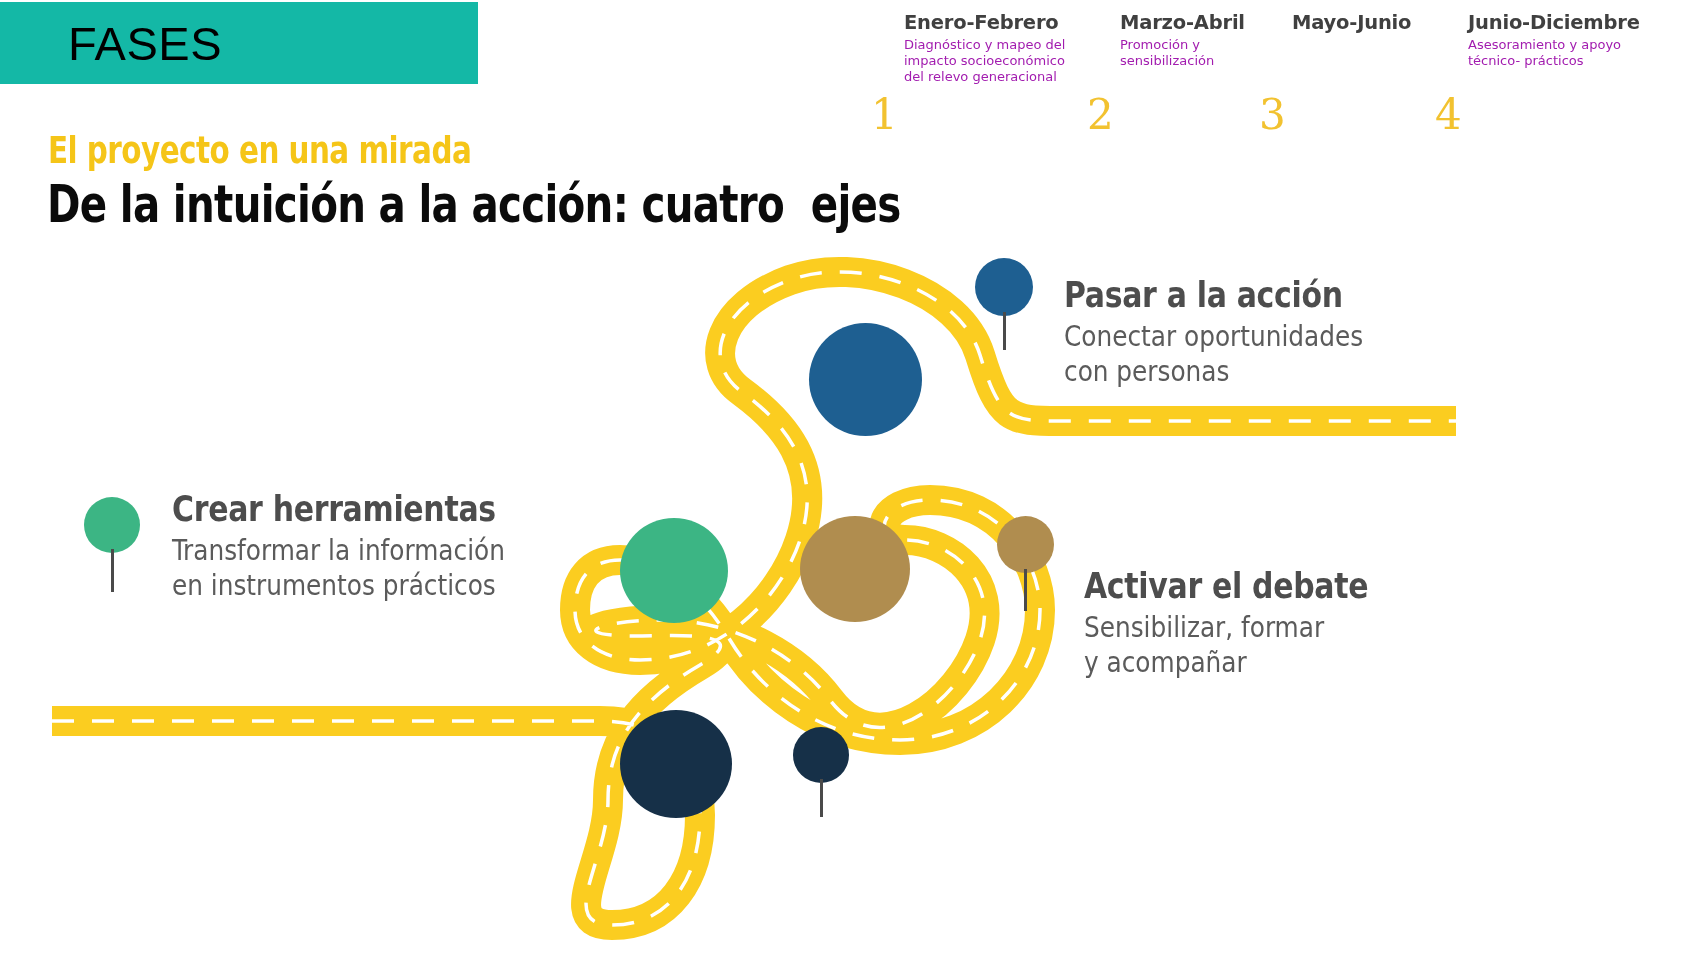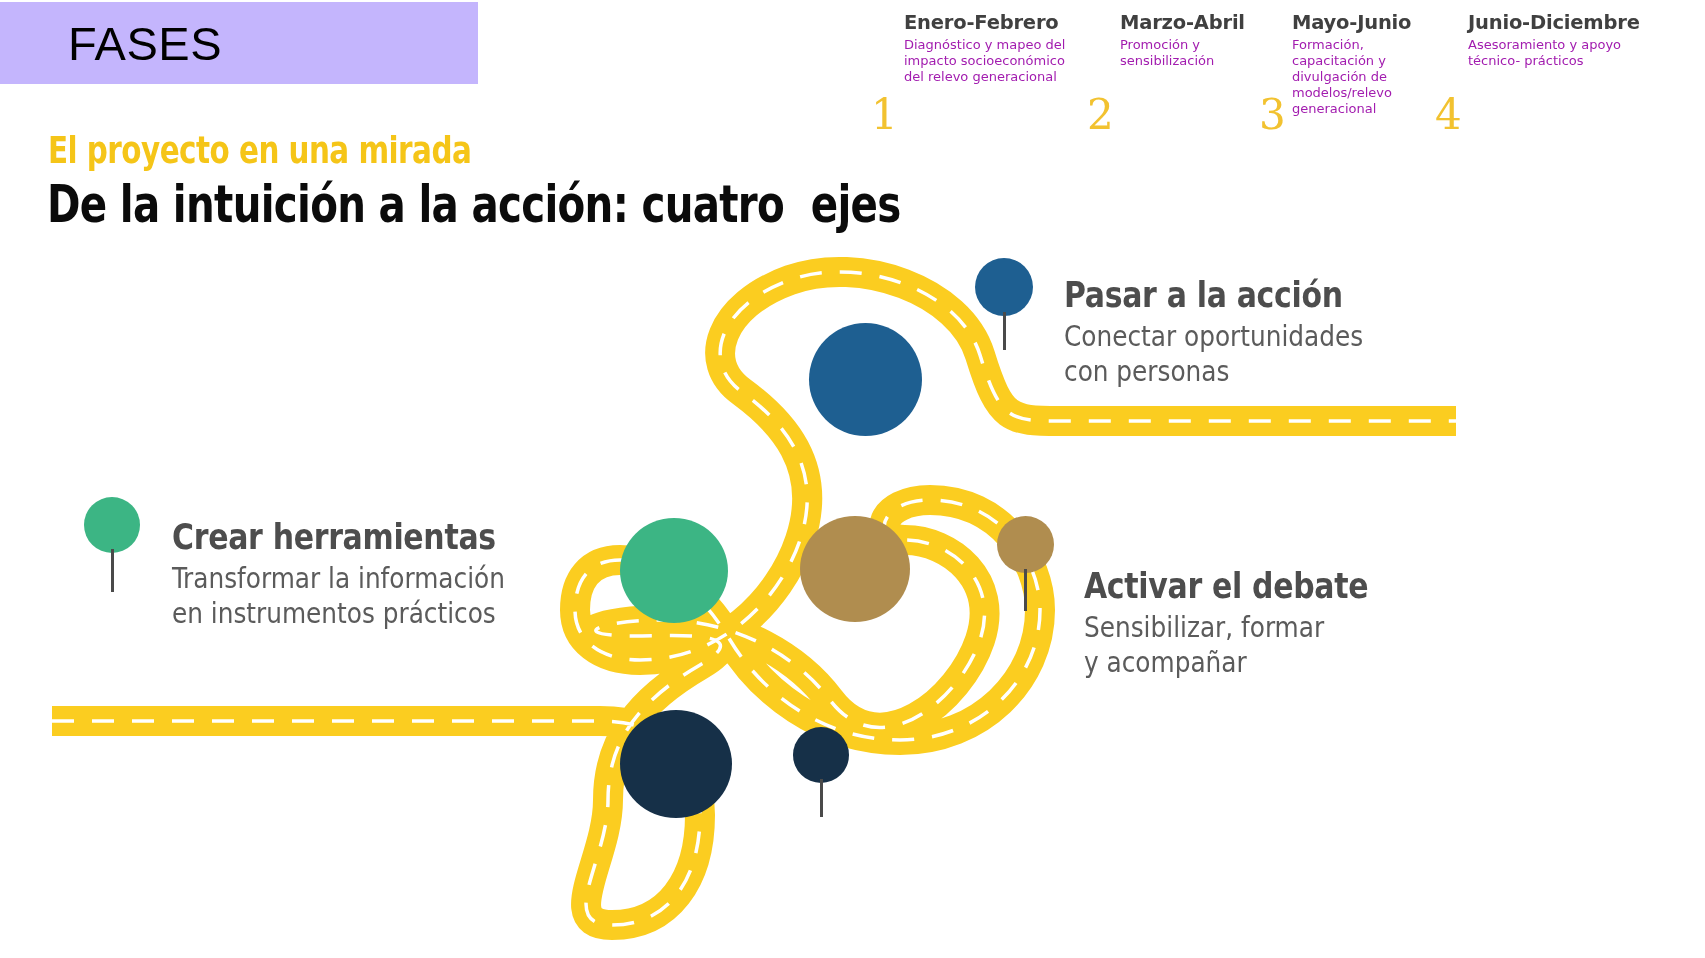--- a/index.html
+++ b/index.html
@@ -18,21 +18,21 @@
     overflow: hidden;
   }
 
   
   .fases-banner {
     position: absolute;
     left: 0;
     top: 2px;
     width: 478px;
     height: 82px;
-    background: #c4b5fd;
+    background: #14b8a6;
   }
   .fases-banner .fases-label {
     position: absolute;
     left: 68px;
     top: 50%;
     transform: translateY(-50%);
     font-family: "Liberation Sans", sans-serif;
     font-size: 47px;
     font-weight: 400;
     color: #000000;
@@ -190,21 +190,20 @@
 
     <div class="phase phase-2">
       <div class="phase-num">2</div>
       <div class="phase-title">Marzo-Abril</div>
       <div class="phase-desc">Promoción y sensibilización</div>
     </div>
 
     <div class="phase phase-3">
       <div class="phase-num">3</div>
       <div class="phase-title">Mayo-Junio</div>
-      <div class="phase-desc">Formación, capacitación y divulgación de modelos/relevo generacional</div>
     </div>
 
     <div class="phase phase-4">
       <div class="phase-num">4</div>
       <div class="phase-title">Junio-Diciembre</div>
       <div class="phase-desc">Asesoramiento y apoyo técnico- prácticos</div>
     </div>
 
   </div>
 
@@ -275,21 +274,21 @@
   <div class="item-text" style="left:1064px; top:277px; width:420px;">
     <div class="item-title">Pasar a la acción</div>
     <div class="item-desc">Conectar oportunidades
 con personas</div>
   </div>
 
   <div class="pin" style="left:84px; top:497px; width:60px; height:95px;">
     <div class="pin-head" style="width:56px; height:56px; background:#3cb584;"></div>
     <div class="pin-stem" style="left:27px; top:52px; height:43px;"></div>
   </div>
-  <div class="item-text" style="left:172px; top:519px; width:430px;">
+  <div class="item-text" style="left:172px; top:491px; width:430px;">
     <div class="item-title">Crear herramientas</div>
     <div class="item-desc">Transformar la información
 en instrumentos prácticos</div>
   </div>
 
   <div class="pin" style="left:997px; top:516px; width:60px; height:95px;">
     <div class="pin-head" style="width:57px; height:57px; background:#b08d4f;"></div>
     <div class="pin-stem" style="left:27px; top:53px; height:42px;"></div>
   </div>
   <div class="item-text" style="left:1084px; top:568px; width:420px;">

